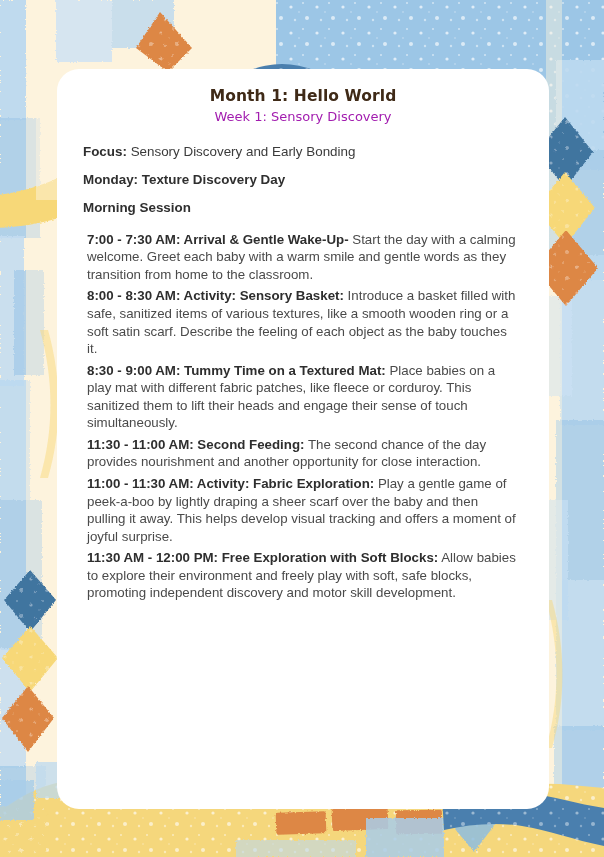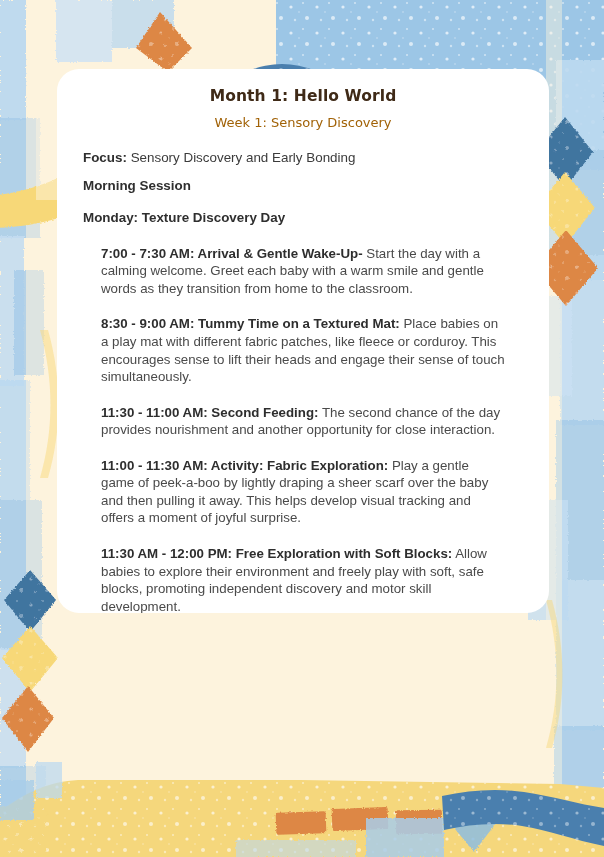--- a/index.html
+++ b/index.html
@@ -34,21 +34,21 @@
     height: 857px;
     display: block;
   }
 
   
   #card {
     position: absolute;
     left: 57px;
     top: 69px;
     width: 492px;
-    height: 544px;
+    height: 740px;
     background: #ffffff;
     border-radius: 22px;
     padding: 12px 26px 28px 26px;
     z-index: 10;
     overflow: hidden;
   }
 
   
   .title-block {
     text-align: center;
@@ -62,23 +62,23 @@
     font-weight: bold;
     color: #3f2a17;
     letter-spacing: 0.1px;
     line-height: 1.25;
   }
 
   .doc-subtitle {
     font-family: "DejaVu Sans", sans-serif;
     font-size: 13px;
     font-weight: normal;
-    color: #a16207;
+    color: #a21caf;
     line-height: 1.4;
-    margin-top: 8px;
+    margin-top: 2px;
   }
 
   
   .meta-line {
     font-size: 13.4px;
     color: #3b3b3b;
     line-height: 1.35;
     margin-bottom: 10px;
   }
   .meta-line .lbl { font-weight: bold; color: #2f2f2f; }
@@ -88,21 +88,21 @@
   #meta-session { margin-bottom: 14px; }
 
   
   .schedule { }
 
   .sched-item {
     font-size: 13.3px;
     line-height: 1.32;
     color: #4a4a4a;
     text-align: left;
-    margin: 18px;
+    margin: 4px;
   }
 
   .sched-item .head {
     font-weight: bold;
     color: #2e2e2e;
   }
 
   .sched-item .desc {
     font-weight: normal;
     color: #4a4a4a;
@@ -284,28 +284,29 @@
 
     <div class="title-block">
       <div class="doc-title">Month 1: Hello World</div>
       <div class="doc-subtitle">Week 1:  Sensory Discovery</div>
     </div>
 
     <div class="meta-line" id="meta-focus">
       <span class="lbl">Focus:</span><span> Sensory Discovery and Early Bonding</span>
     </div>
 
-    <div class="meta-line standalone" id="meta-session">Morning Session</div>
-
     <div class="meta-line" id="meta-day">
       <span class="lbl">Monday:</span><span class="lbl"> Texture Discovery Day</span>
     </div>
 
+    <div class="meta-line standalone" id="meta-session">Morning Session</div>
+
     <div class="schedule" id="schedule-list">
         <p class="sched-item"><span class="head">7:00 - 7:30 AM: Arrival &amp; Gentle Wake-Up-</span><span class="desc"> Start the day with a calming welcome. Greet each baby with a warm smile and gentle words as they transition from home to the classroom.</span></p>
-        <p class="sched-item"><span class="head">8:30 - 9:00 AM: Tummy Time on a Textured Mat:</span><span class="desc"> Place babies on a play mat with different fabric patches, like fleece or corduroy. This encourages sense to lift their heads and engage their sense of touch simultaneously.</span></p>
+        <p class="sched-item"><span class="head">8:00 - 8:30 AM: Activity: Sensory Basket:</span><span class="desc"> Introduce a basket filled with safe, sanitized items of various textures, like a smooth wooden ring or a soft satin scarf. Describe the feeling of each object as the baby touches it.</span></p>
+        <p class="sched-item"><span class="head">8:30 - 9:00 AM: Tummy Time on a Textured Mat:</span><span class="desc"> Place babies on a play mat with different fabric patches, like fleece or corduroy. This sanitized them to lift their heads and engage their sense of touch simultaneously.</span></p>
         <p class="sched-item"><span class="head">11:30 - 11:00 AM: Second Feeding:</span><span class="desc"> The second chance of the day provides nourishment and another opportunity for close interaction.</span></p>
         <p class="sched-item"><span class="head">11:00 - 11:30 AM: Activity: Fabric Exploration:</span><span class="desc"> Play a gentle game of peek-a-boo by lightly draping a sheer scarf over the baby and then pulling it away. This helps develop visual tracking and offers a moment of joyful surprise.</span></p>
         <p class="sched-item"><span class="head">11:30 AM - 12:00 PM: Free Exploration with Soft Blocks:</span><span class="desc"> Allow babies to explore their environment and freely play with soft, safe blocks, promoting independent discovery and motor skill development.</span></p>
       </div>
 
   </div>
 </div>
 
 </body></html>

